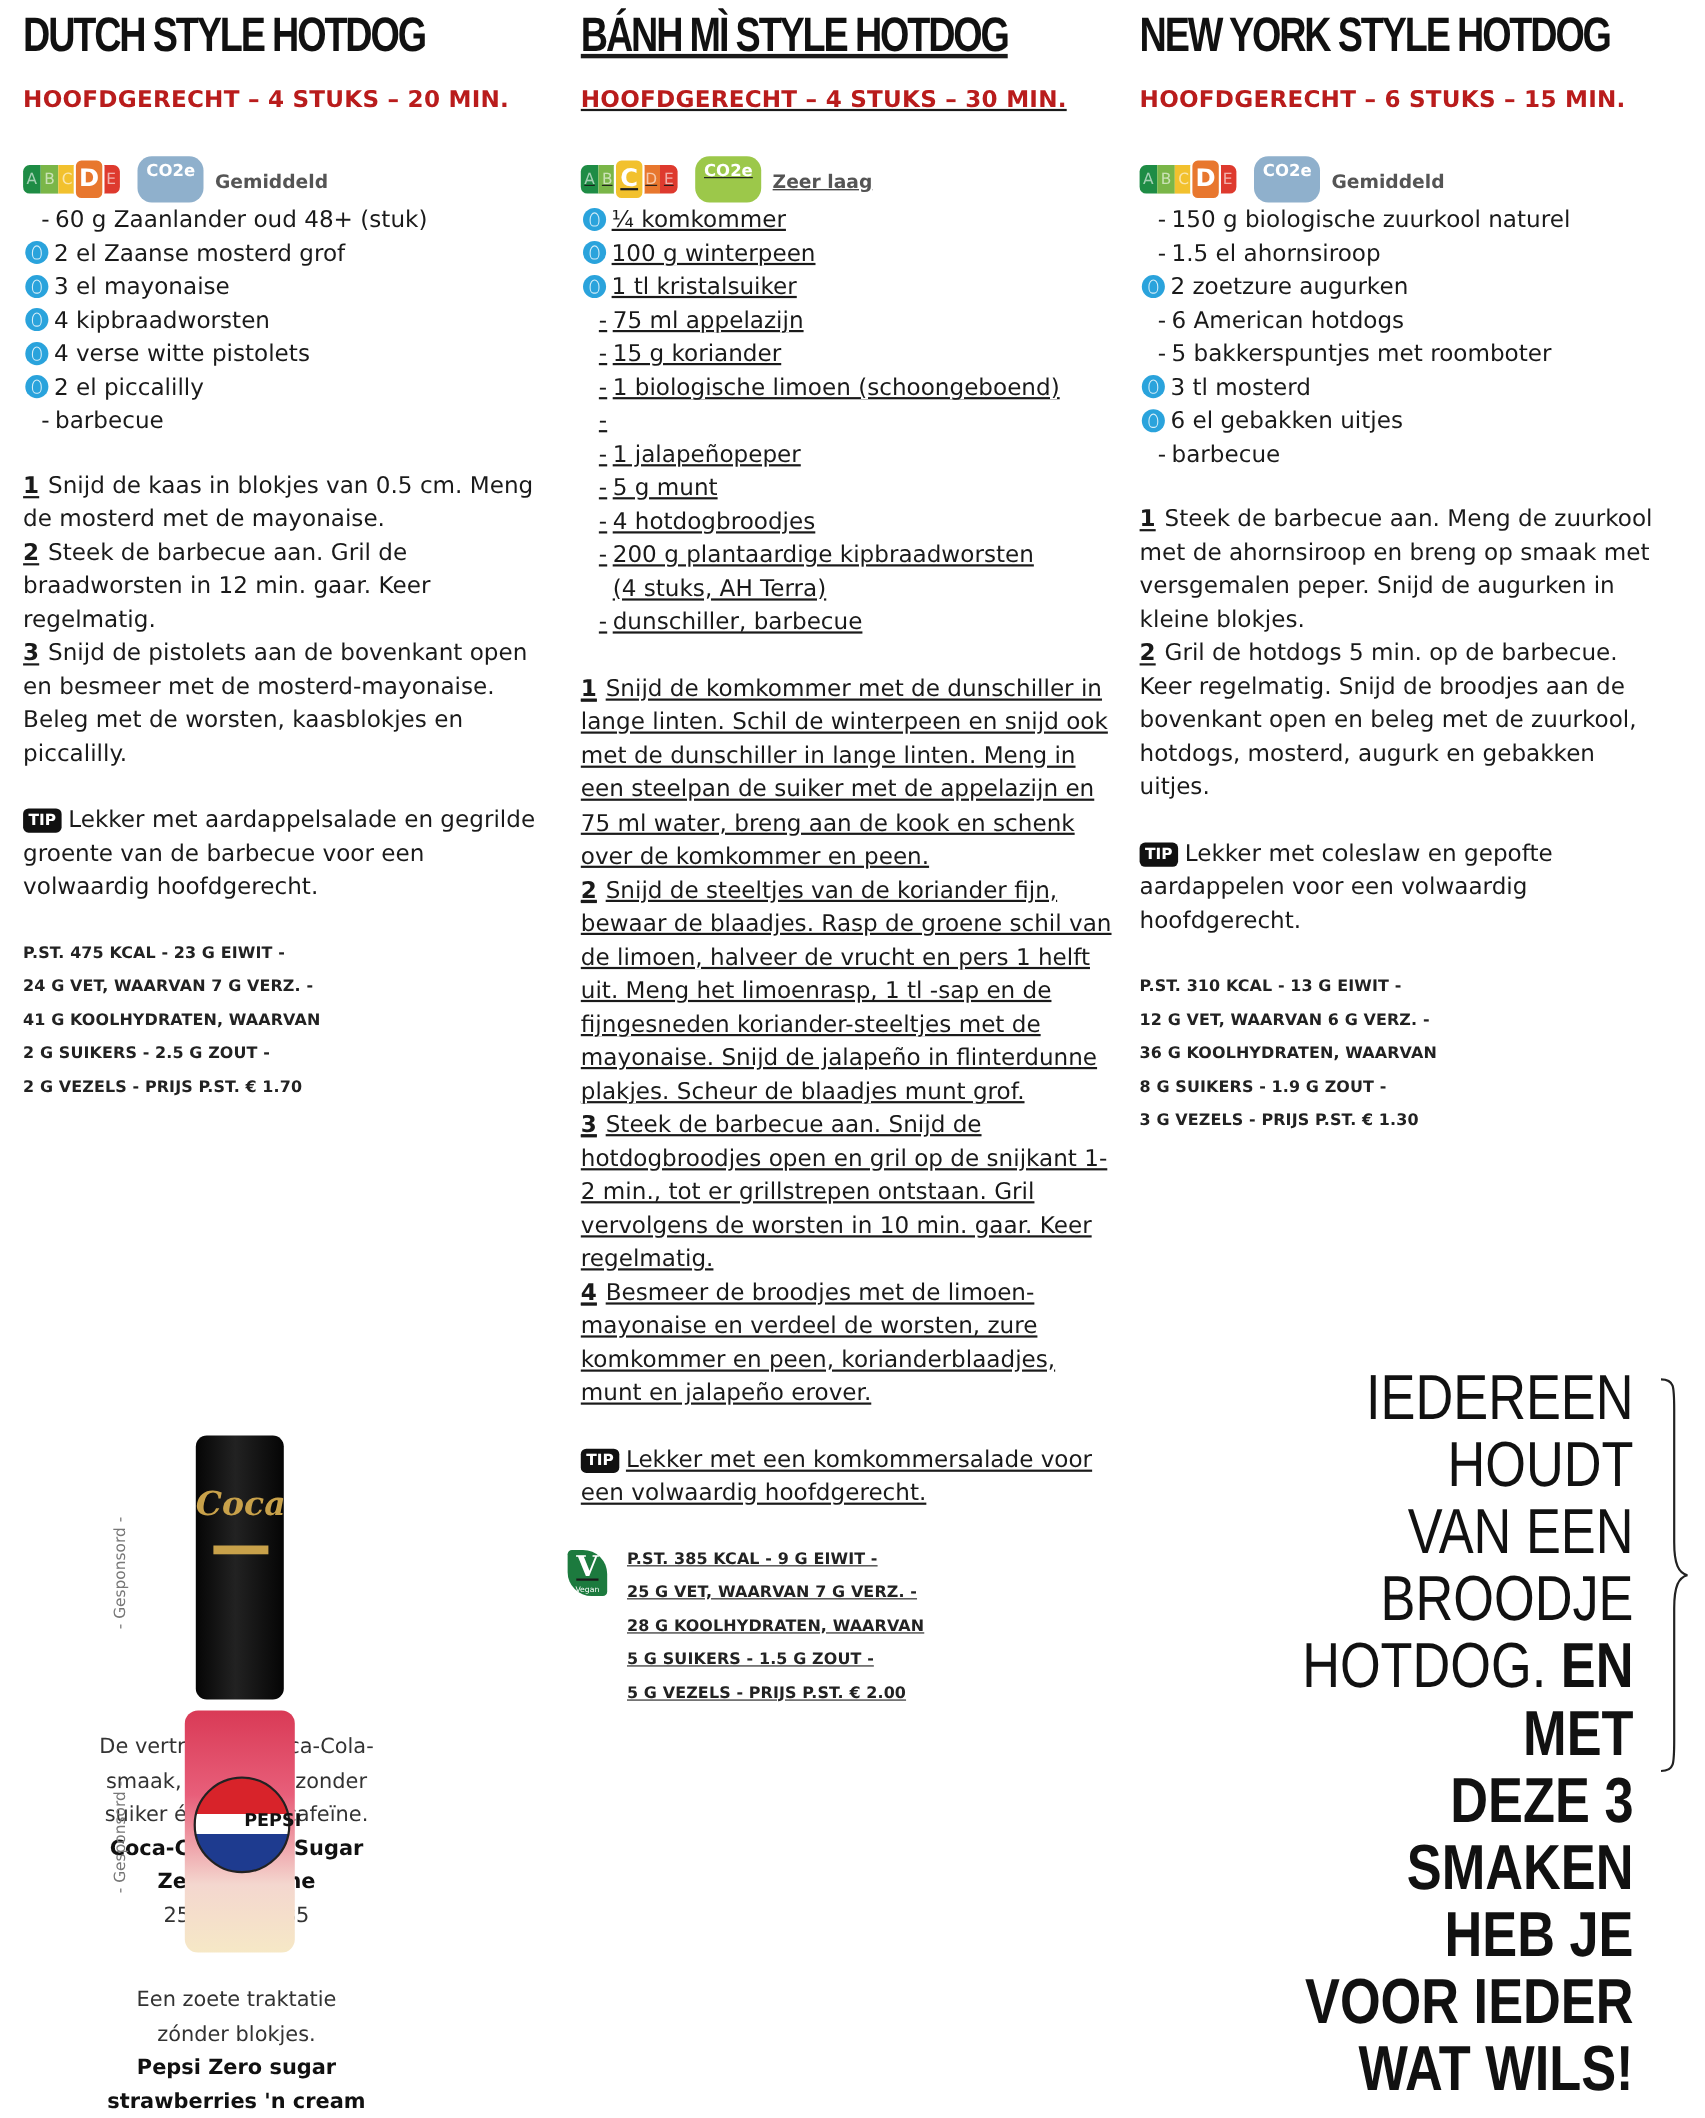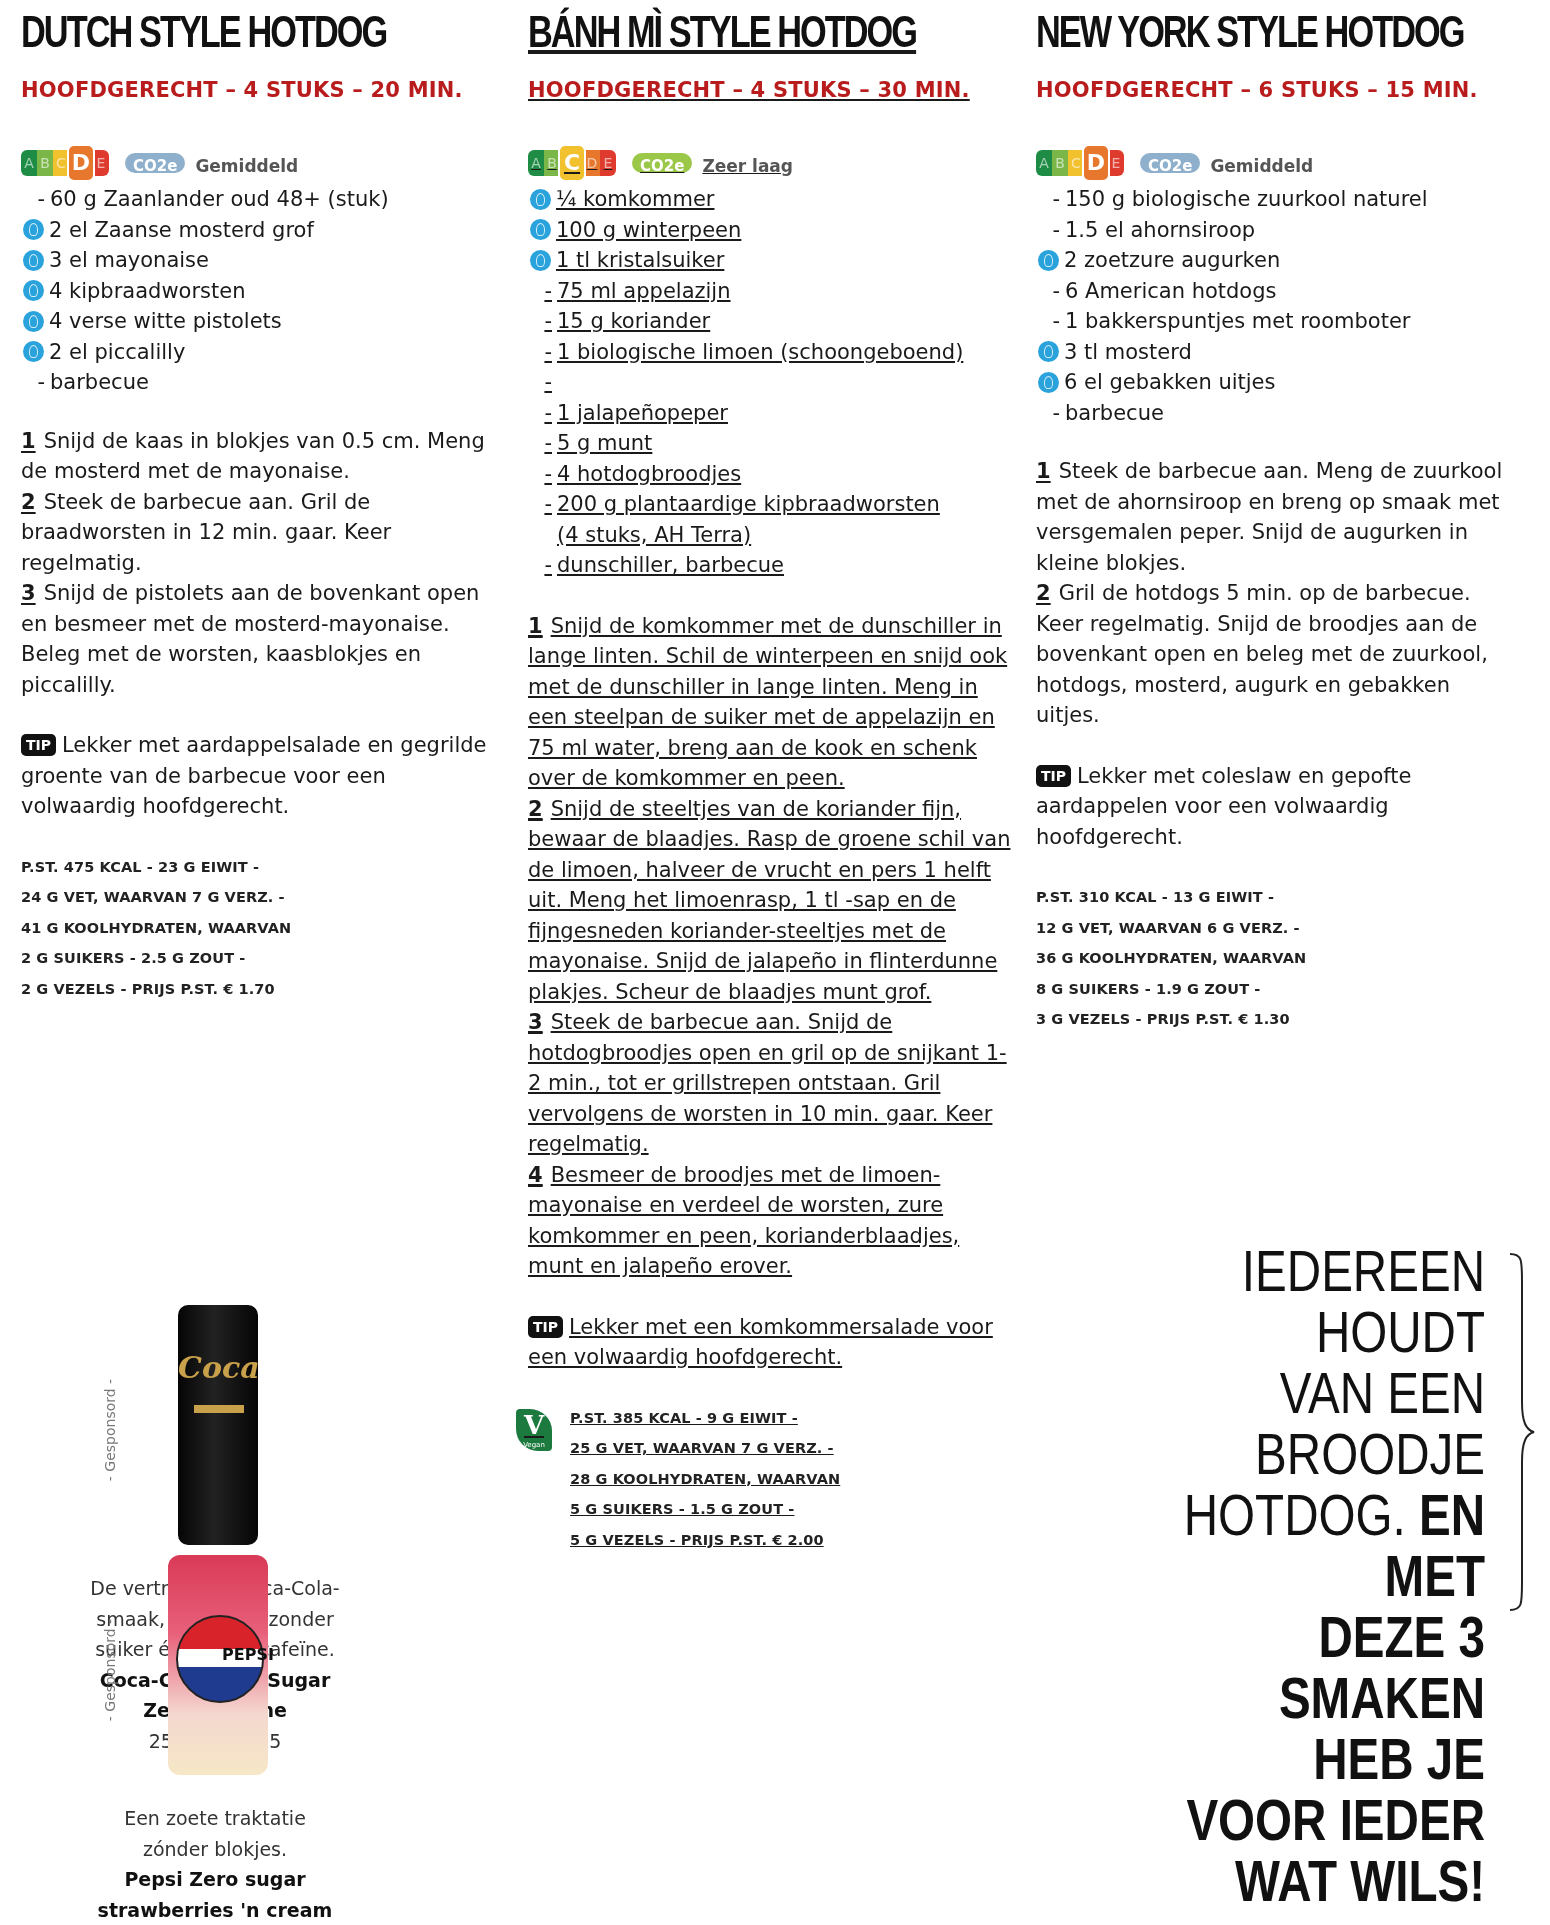--- a/index.html
+++ b/index.html
@@ -17,21 +17,21 @@
           letter-spacing: 0.2px; margin-top: 20px; color: #b91c1c; }
 
   .badges { display: flex; align-items: center; margin-top: 44px; height: 34px; }
   .nutri { display: flex; align-items: center; height: 28px; position: relative; }
   .nutri span { display: inline-block; width: 16px; height: 26px; line-height: 26px; text-align: center;
                 font-size: 14px; color: rgba(255,255,255,0.6); font-family: "DejaVu Sans", sans-serif; }
   .nutri span:first-child { border-radius: 6px 0 0 6px; }
   .nutri span:last-child { border-radius: 0 6px 6px 0; }
   .nutri span.active { width: 24px; height: 34px; line-height: 34px; border-radius: 7px;
                        color: #fff; font-weight: 700; font-size: 22px; border: 2px solid #fff; margin: 0 -2px; z-index: 2; }
-  .co2 { margin-left: 16px; height: 20px; padding: 0 8px; border-radius: 13px; color: #fff;
+  .co2 { margin-left: 16px; height: 42px; padding: 0 8px; border-radius: 13px; color: #fff;
          font-weight: 700; font-size: 15px; line-height: 26px; position: relative; }
   .co2::before { content: ""; position: absolute; left: 12px; top: -8px; width: 30px; height: 22px;
                  border-radius: 50%; background: inherit; z-index: -1; }
   .co2-label { margin-left: 10px; font-weight: 700; font-size: 17px; color: #555; margin-top: 6px; }
 
   .ingredients { list-style: none; margin: 4px 0 0 0; padding: 0; }
   .ingredients li { font-size: 21px; line-height: 30.5px; height: 30.5px; white-space: nowrap; display: flex; align-items: center; }
   .ingredients li .dash { display: inline-block; width: 29px; text-align: right; padding-right: 5px; box-sizing: border-box; }
   .ingredients li.cont { padding-left: 29px; }
   .info-icon { display: inline-block; width: 21px; height: 21px; border-radius: 50%; background: #2aa3dc;
@@ -252,21 +252,21 @@
         <li>
           <span class="info-icon"></span>
           <span>2 zoetzure augurken</span>
         </li>
         <li>
           <span class="dash">-</span>
           <span>6 American hotdogs</span>
         </li>
         <li>
           <span class="dash">-</span>
-          <span>1 bakkerspuntjes met roomboter</span>
+          <span>5 bakkerspuntjes met roomboter</span>
         </li>
         <li>
           <span class="info-icon"></span>
           <span>3 tl mosterd</span>
         </li>
         <li>
           <span class="info-icon"></span>
           <span>6 el gebakken uitjes</span>
         </li>
         <li>

